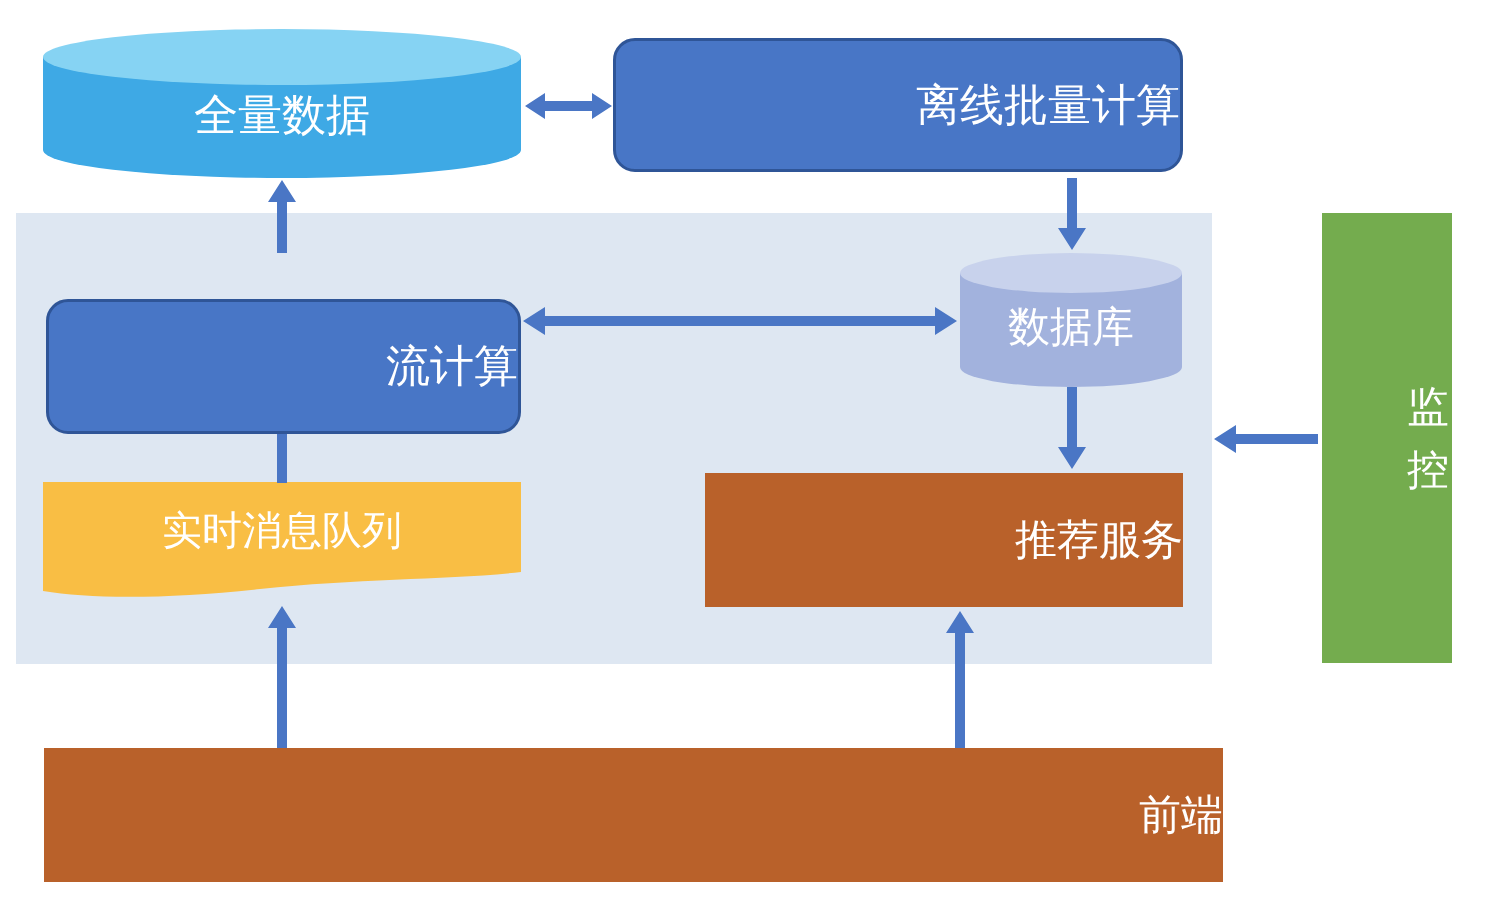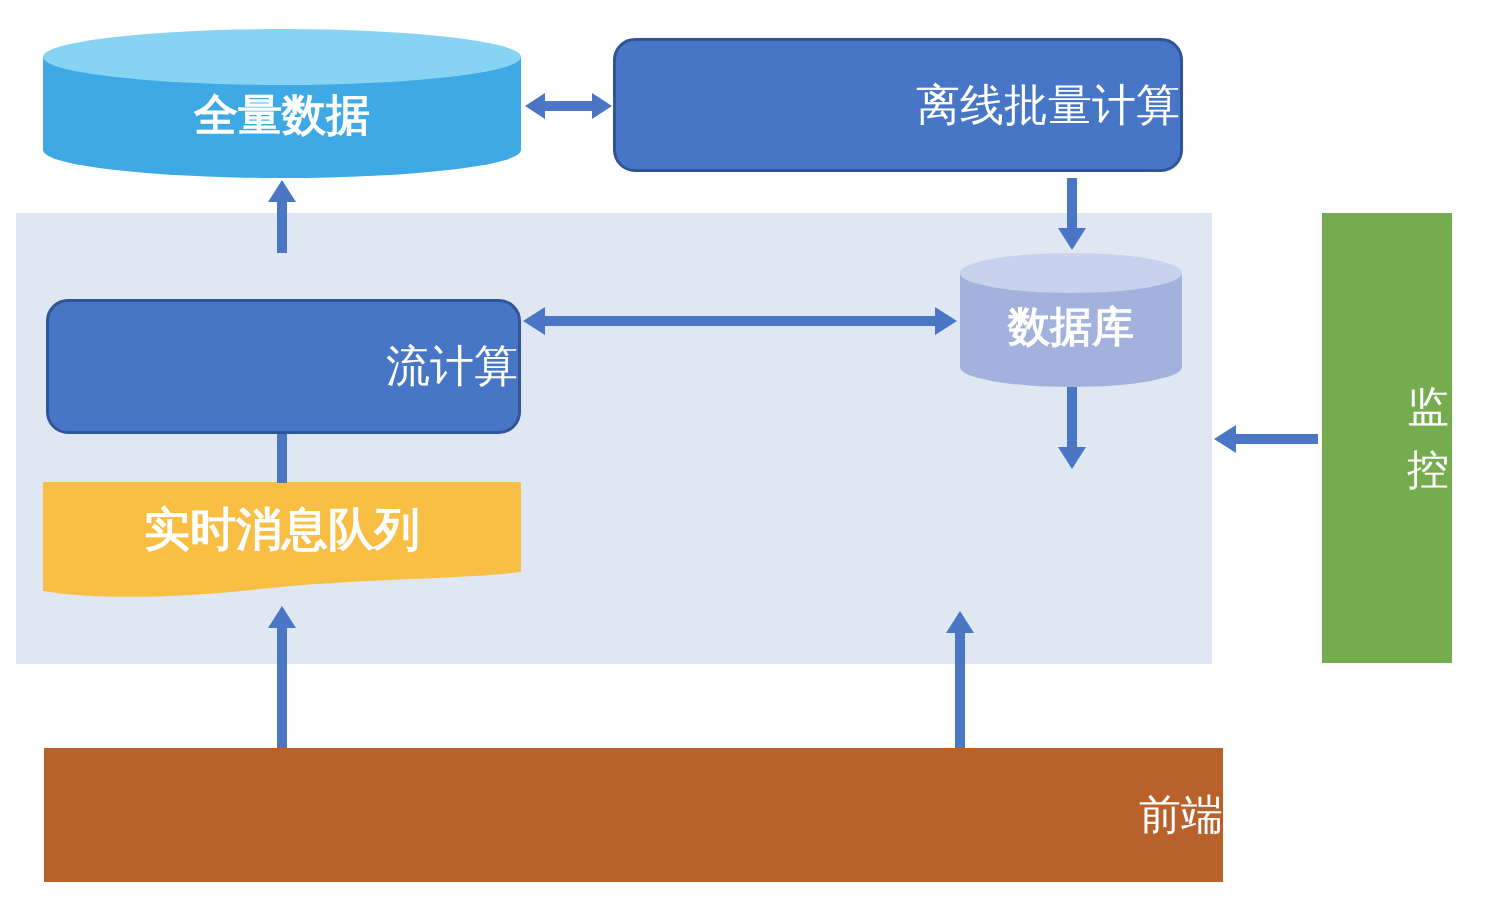--- a/index.html
+++ b/index.html
@@ -17,21 +17,21 @@
     color:var(--text,#fff);text-align:center;line-height:1.15;
   }
   .blue-box{
     background:var(--box_blue,#4876C6);
     border:3px solid var(--box_blue_border,#2F5597);
     border-radius:22px;box-sizing:border-box;font-size:44px;
   }
   .orange-box{background:var(--box_orange,#B9612A);font-size:42px;}
   .green-box{background:var(--box_green,#74AC4E);font-size:42px;}
   .shape-label{position:absolute;display:flex;align-items:center;justify-content:center;
-    color:var(--text,#fff);font-weight:bold;}
+    color:var(--text,#fff);}
   .cyl-blue-body{fill:var(--cylinder_blue_body,#3EA9E5);}
   .cyl-blue-top{fill:var(--cylinder_blue_top,#86D3F3);}
   .cyl-peri-body{fill:var(--cylinder_periwinkle_body,#A2B2DD);}
   .cyl-peri-top{fill:var(--cylinder_periwinkle_top,#C8D2EC);}
   .doc-yellow{fill:var(--document_yellow,#F9BE44);}
   .arrow{fill:var(--arrow,#4A76C5);}
   .monitor-label{width:48px;word-break:break-all;line-height:1.5;}
 </style>
 </head>
 <body>
@@ -60,30 +60,33 @@
     <polygon class="arrow" points="523,321 545,307 545,316 935,316 935,307 957,321 935,335 935,326 545,326 545,335"></polygon>
     <polygon class="arrow" points="1067,387 1077,387 1077,447 1086,447 1072,469 1058,447 1067,447"></polygon>
     <polygon class="arrow" points="277,483 277,416 268,416 282,394 296,416 287,416 287,483"></polygon>
     <polygon class="arrow" points="277,748 277,628 268,628 282,606 296,628 287,628 287,748"></polygon>
     <polygon class="arrow" points="955,748 955,633 946,633 960,611 974,633 965,633 965,748"></polygon>
     <polygon class="arrow" points="1318,434 1236,434 1236,425 1214,439 1236,453 1236,444 1318,444"></polygon>
   </svg>
 
   <div class="shape-label" style="left:43px;top:80px;width:478px;height:70px;font-size:44px;">全量数据</div>
   <div class="shape-label" style="left:960px;top:292px;width:222px;height:70px;font-size:42px;">数据库</div>
-  <div class="shape-label" style="left:43px;top:498px;width:478px;height:64px;font-size:46px;">实时消息队列</div>
+  <div class="shape-label" style="left:43px;top:498px;width:478px;height:64px;font-size:40px;">实时消息队列</div>
 
   <div class="node blue-box" style="left:613px;top:38px;width:570px;height:134px;">
     <span>离线批量计算</span>
   </div>
 
   <div class="node blue-box" style="left:46px;top:255px;width:475px;height:135px;margin-top:44px;">
     <span>流计算</span>
   </div>
 
+  <div class="node orange-box" style="left:705px;top:473px;width:478px;height:134px;">
+    <span>推荐服务</span>
+  </div>
 
   <div class="node orange-box" style="left:44px;top:748px;width:1139px;height:134px;padding-left:40px;">
     <span>前端</span>
   </div>
 
   <div class="node green-box" style="left:1322px;top:213px;width:130px;height:450px;">
     <span class="monitor-label">监控</span>
   </div>
 
 </div>

